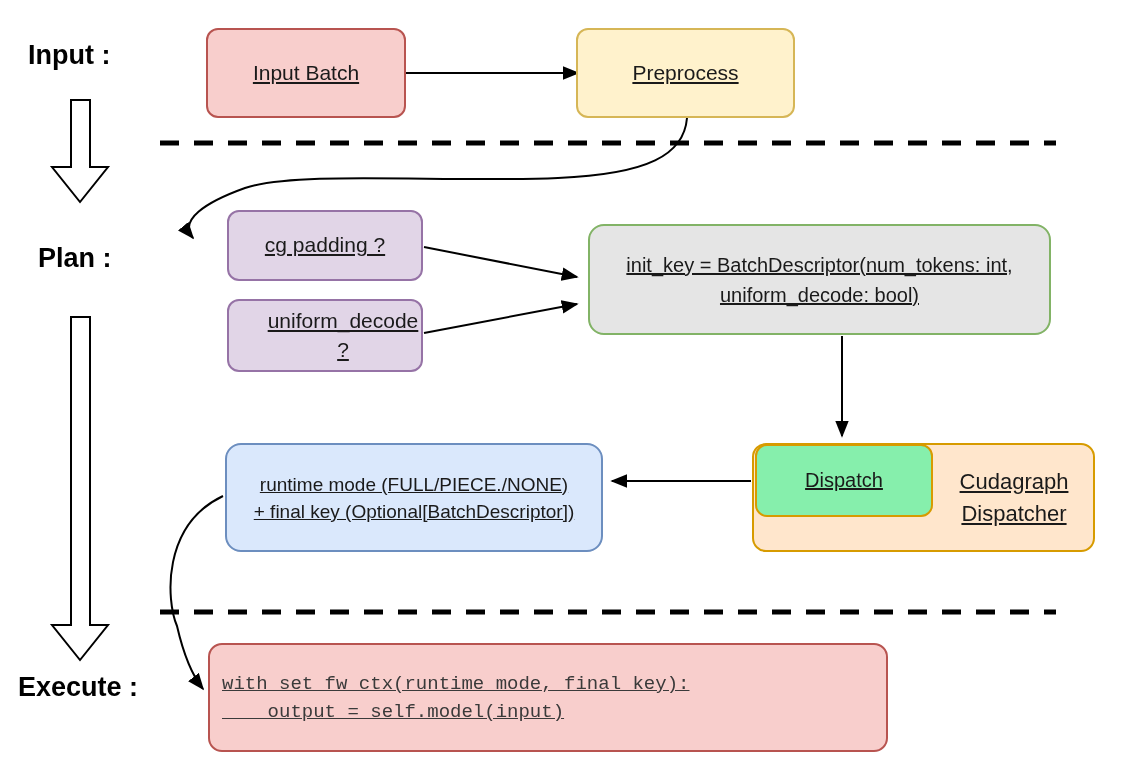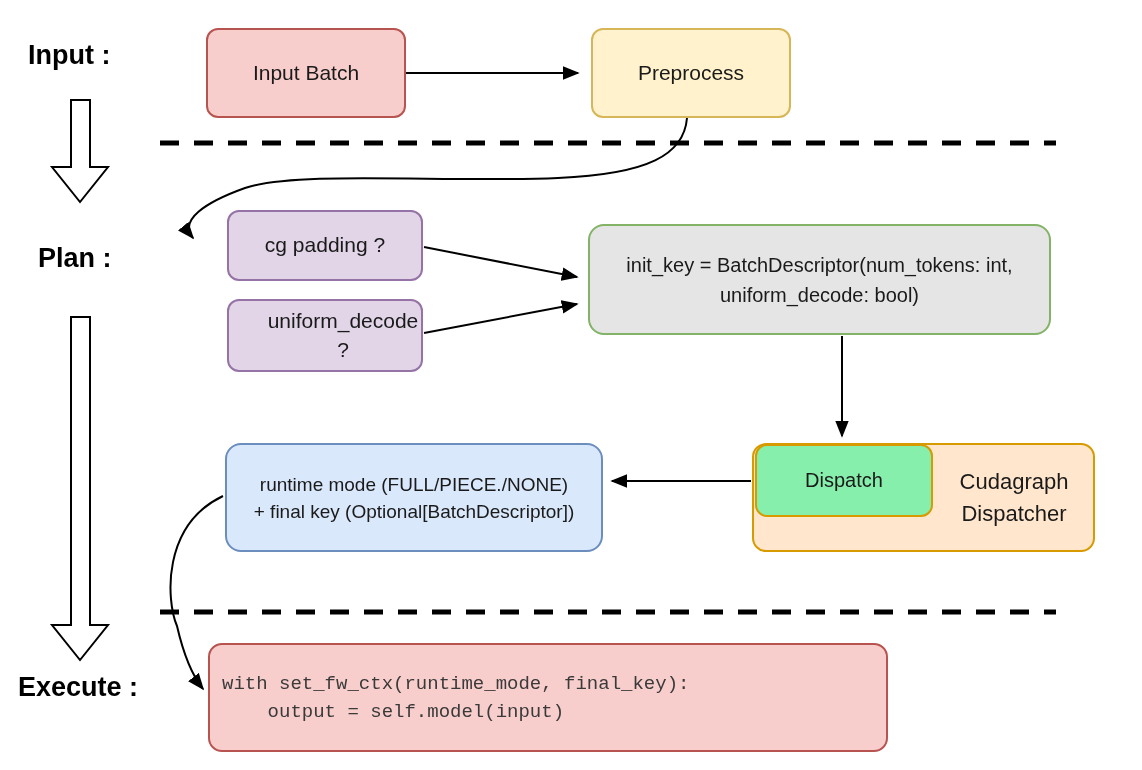--- a/index.html
+++ b/index.html
@@ -3,21 +3,21 @@
 <meta charset="utf-8">
 <style>
   html,body{margin:0;padding:0;background:#ffffff;}
   #canvas{
     position:relative;width:1142px;height:770px;background:#ffffff;overflow:hidden;
     font-family:"Liberation Sans","DejaVu Sans",sans-serif;color:#1a1a1a;
   }
   #arrow-layer{position:absolute;left:0;top:0;width:1142px;height:770px;}
   .node{
     position:absolute;display:flex;flex-direction:column;align-items:center;justify-content:center;
-    box-sizing:border-box;border-radius:12px;border:2px solid #000;text-align:center;line-height:1.35;
+    box-sizing:border-box;border-radius:12px;border:2px solid #000;text-align:center;line-height:1.35;text-decoration:underline;
   }
   .stage-label{position:absolute;font-weight:bold;font-size:27px;color:#000;}
   .node-red{background:#f8cecc;border-color:#b85450;}
   .node-yellow{background:#fff2cc;border-color:#d6b656;}
   .node-purple{background:#e1d5e7;border-color:#9673a6;text-align:center;}
   .node-green{background:#e5e5e5;border-color:#82b366;}
   .node-blue{background:#dae8fc;border-color:#6c8ebf;}
   .node-orange-outer{background:#ffe6cc;border-color:#d79b00;border-radius:14px;}
   .node-orange-inner{background:#86efac;border-color:#d79b00;}
   .code-node{
@@ -56,21 +56,21 @@
     <path d="M 223 496 C 162 525 166 600 177 626 C 183 652 191 674 203 689" stroke="#000" stroke-width="2" fill="none" marker-end="url(#arrowhead)"></path>
   </svg>
 
   <div class="stage-label" style="left:28px;top:40px;">Input :</div>
   <div class="stage-label" style="left:38px;top:243px;">Plan :</div>
   <div class="stage-label" style="left:18px;top:672px;">Execute :</div>
 
   <div class="node node-red" style="left:206px;top:28px;width:200px;height:90px;font-size:21px;">
     <span>Input Batch</span>
   </div>
-  <div class="node node-yellow" style="left:591px;top:28px;width:200px;height:90px;font-size:21px;">
+  <div class="node node-yellow" style="left:576px;top:28px;width:219px;height:90px;font-size:21px;">
     <span>Preprocess</span>
   </div>
 
   <div class="node node-purple" style="left:227px;top:210px;width:196px;height:71px;font-size:21px;">
     <span>cg padding ?</span>
   </div>
   <div class="node node-purple" style="left:227px;top:299px;width:196px;height:73px;font-size:21px;padding-left:36px;">
     <span>uniform_decode ?</span>
   </div>
   <div class="node node-green two-line" style="left:588px;top:224px;width:463px;height:111px;border-radius:16px;">

